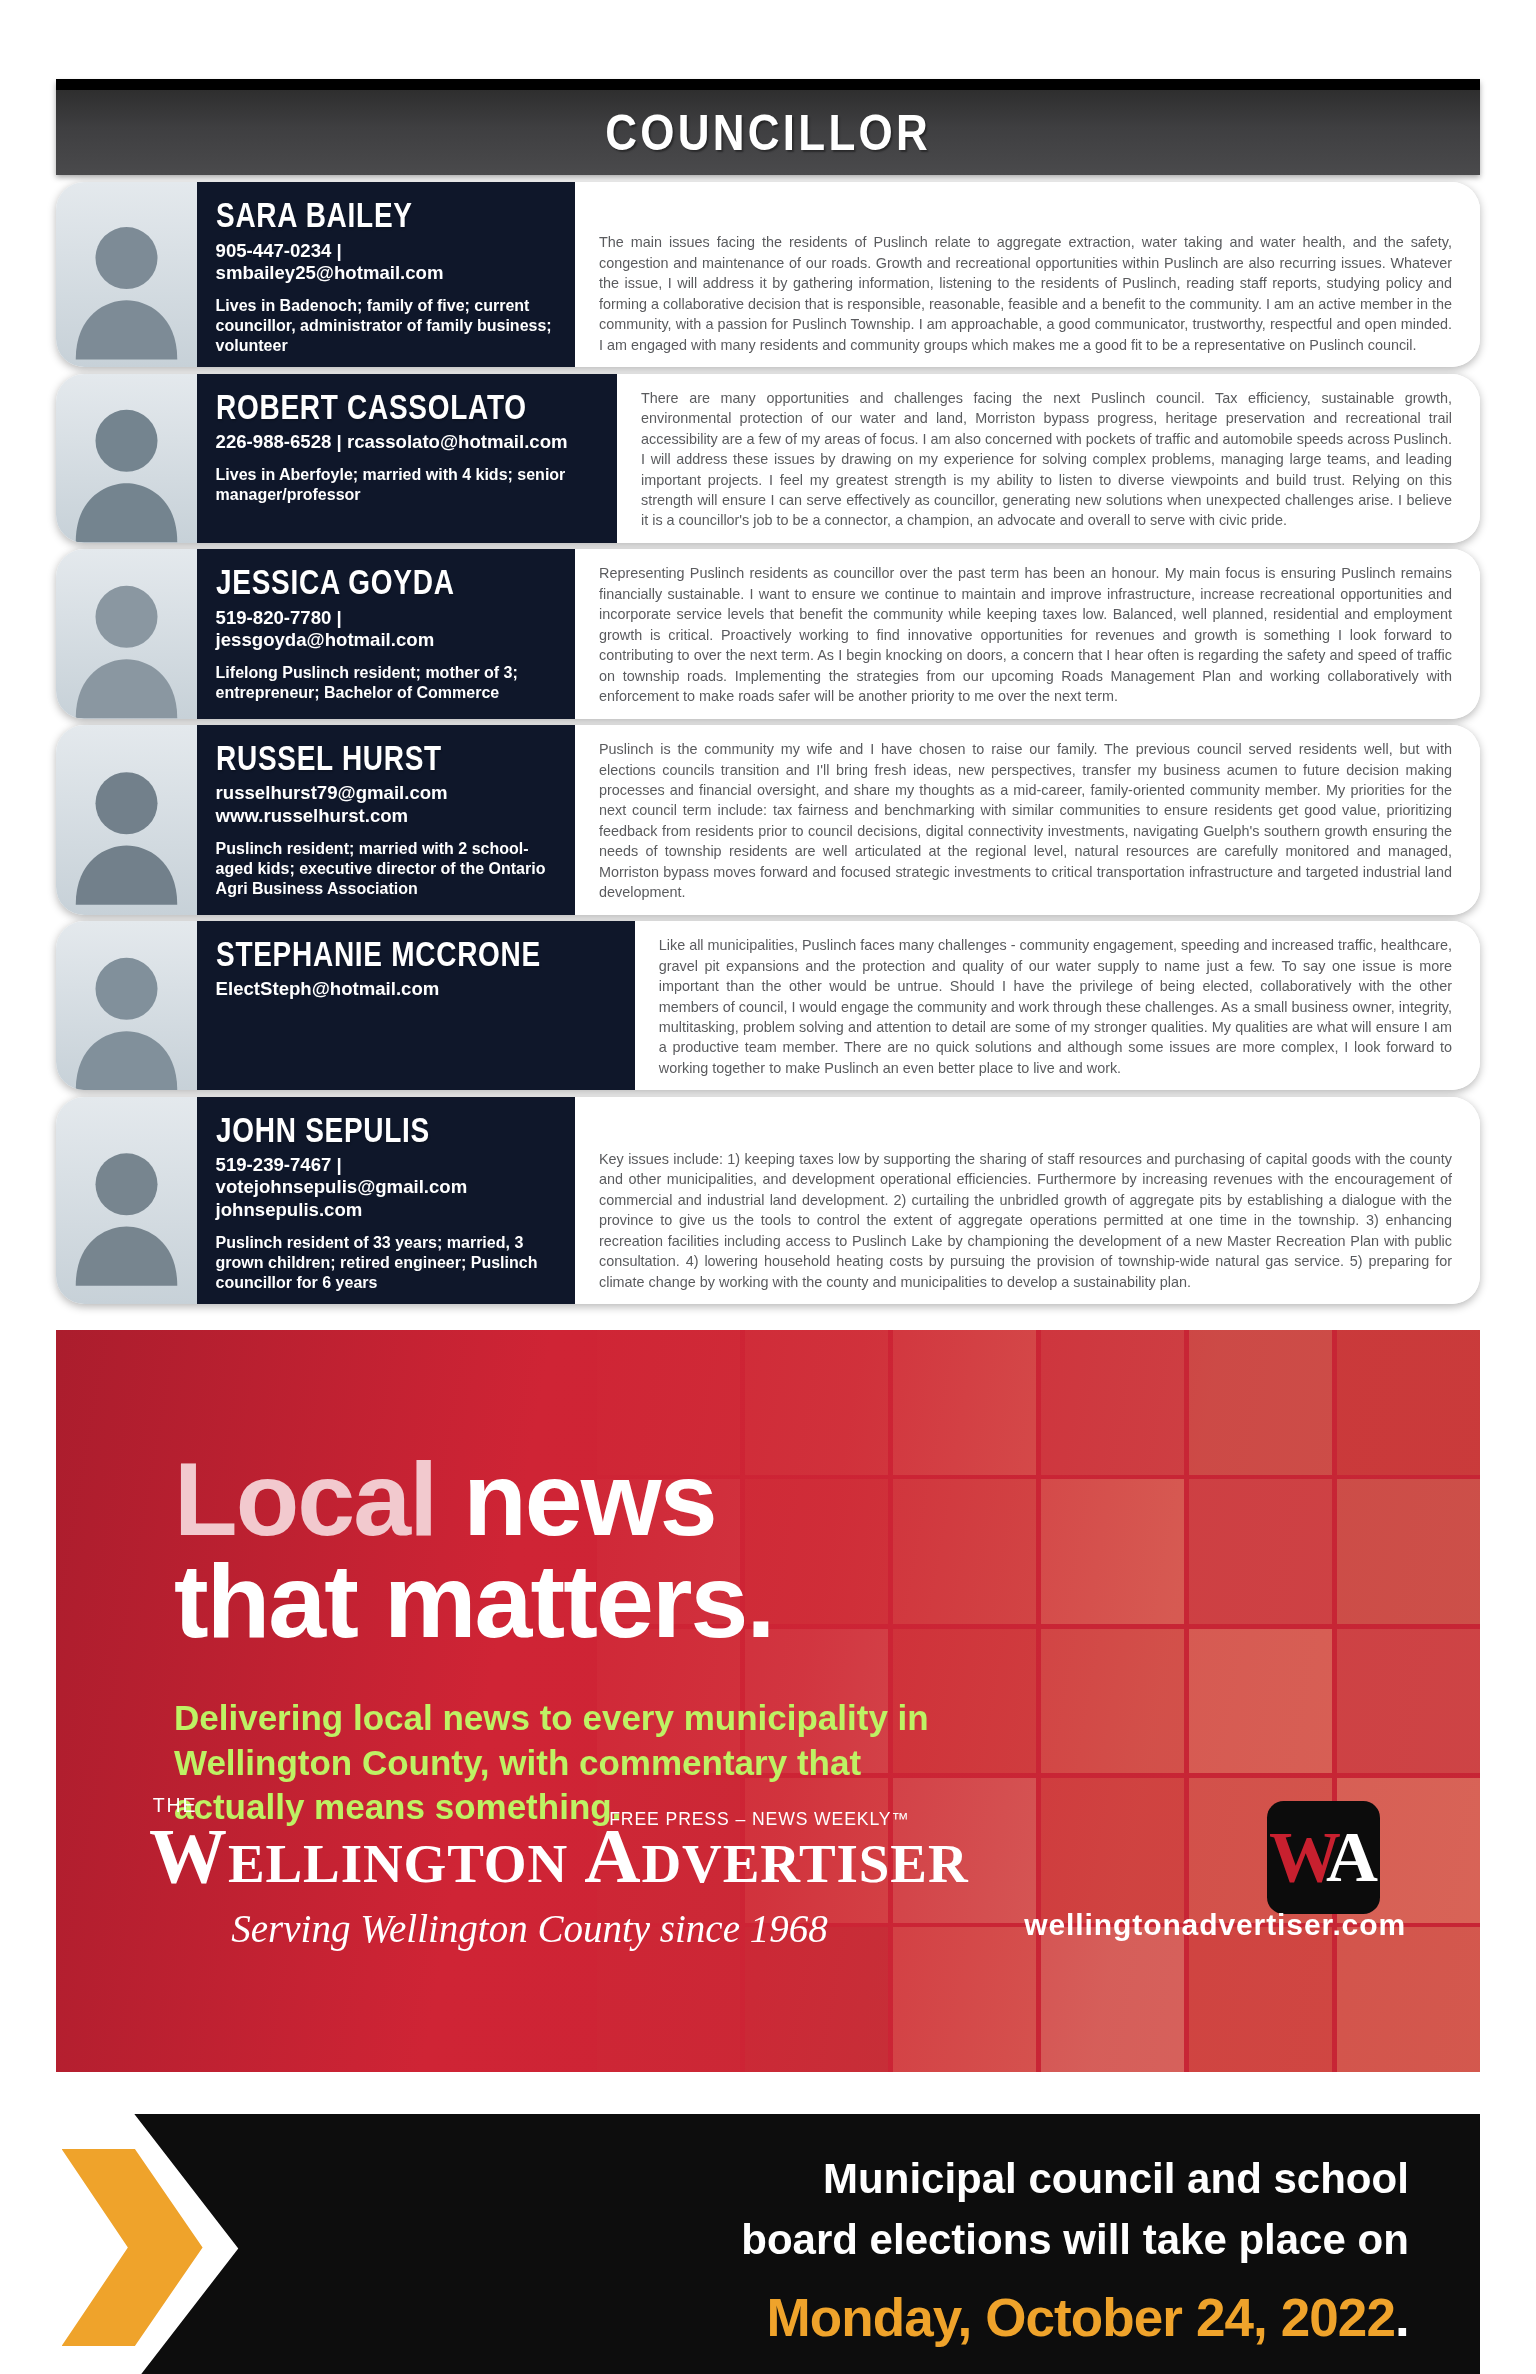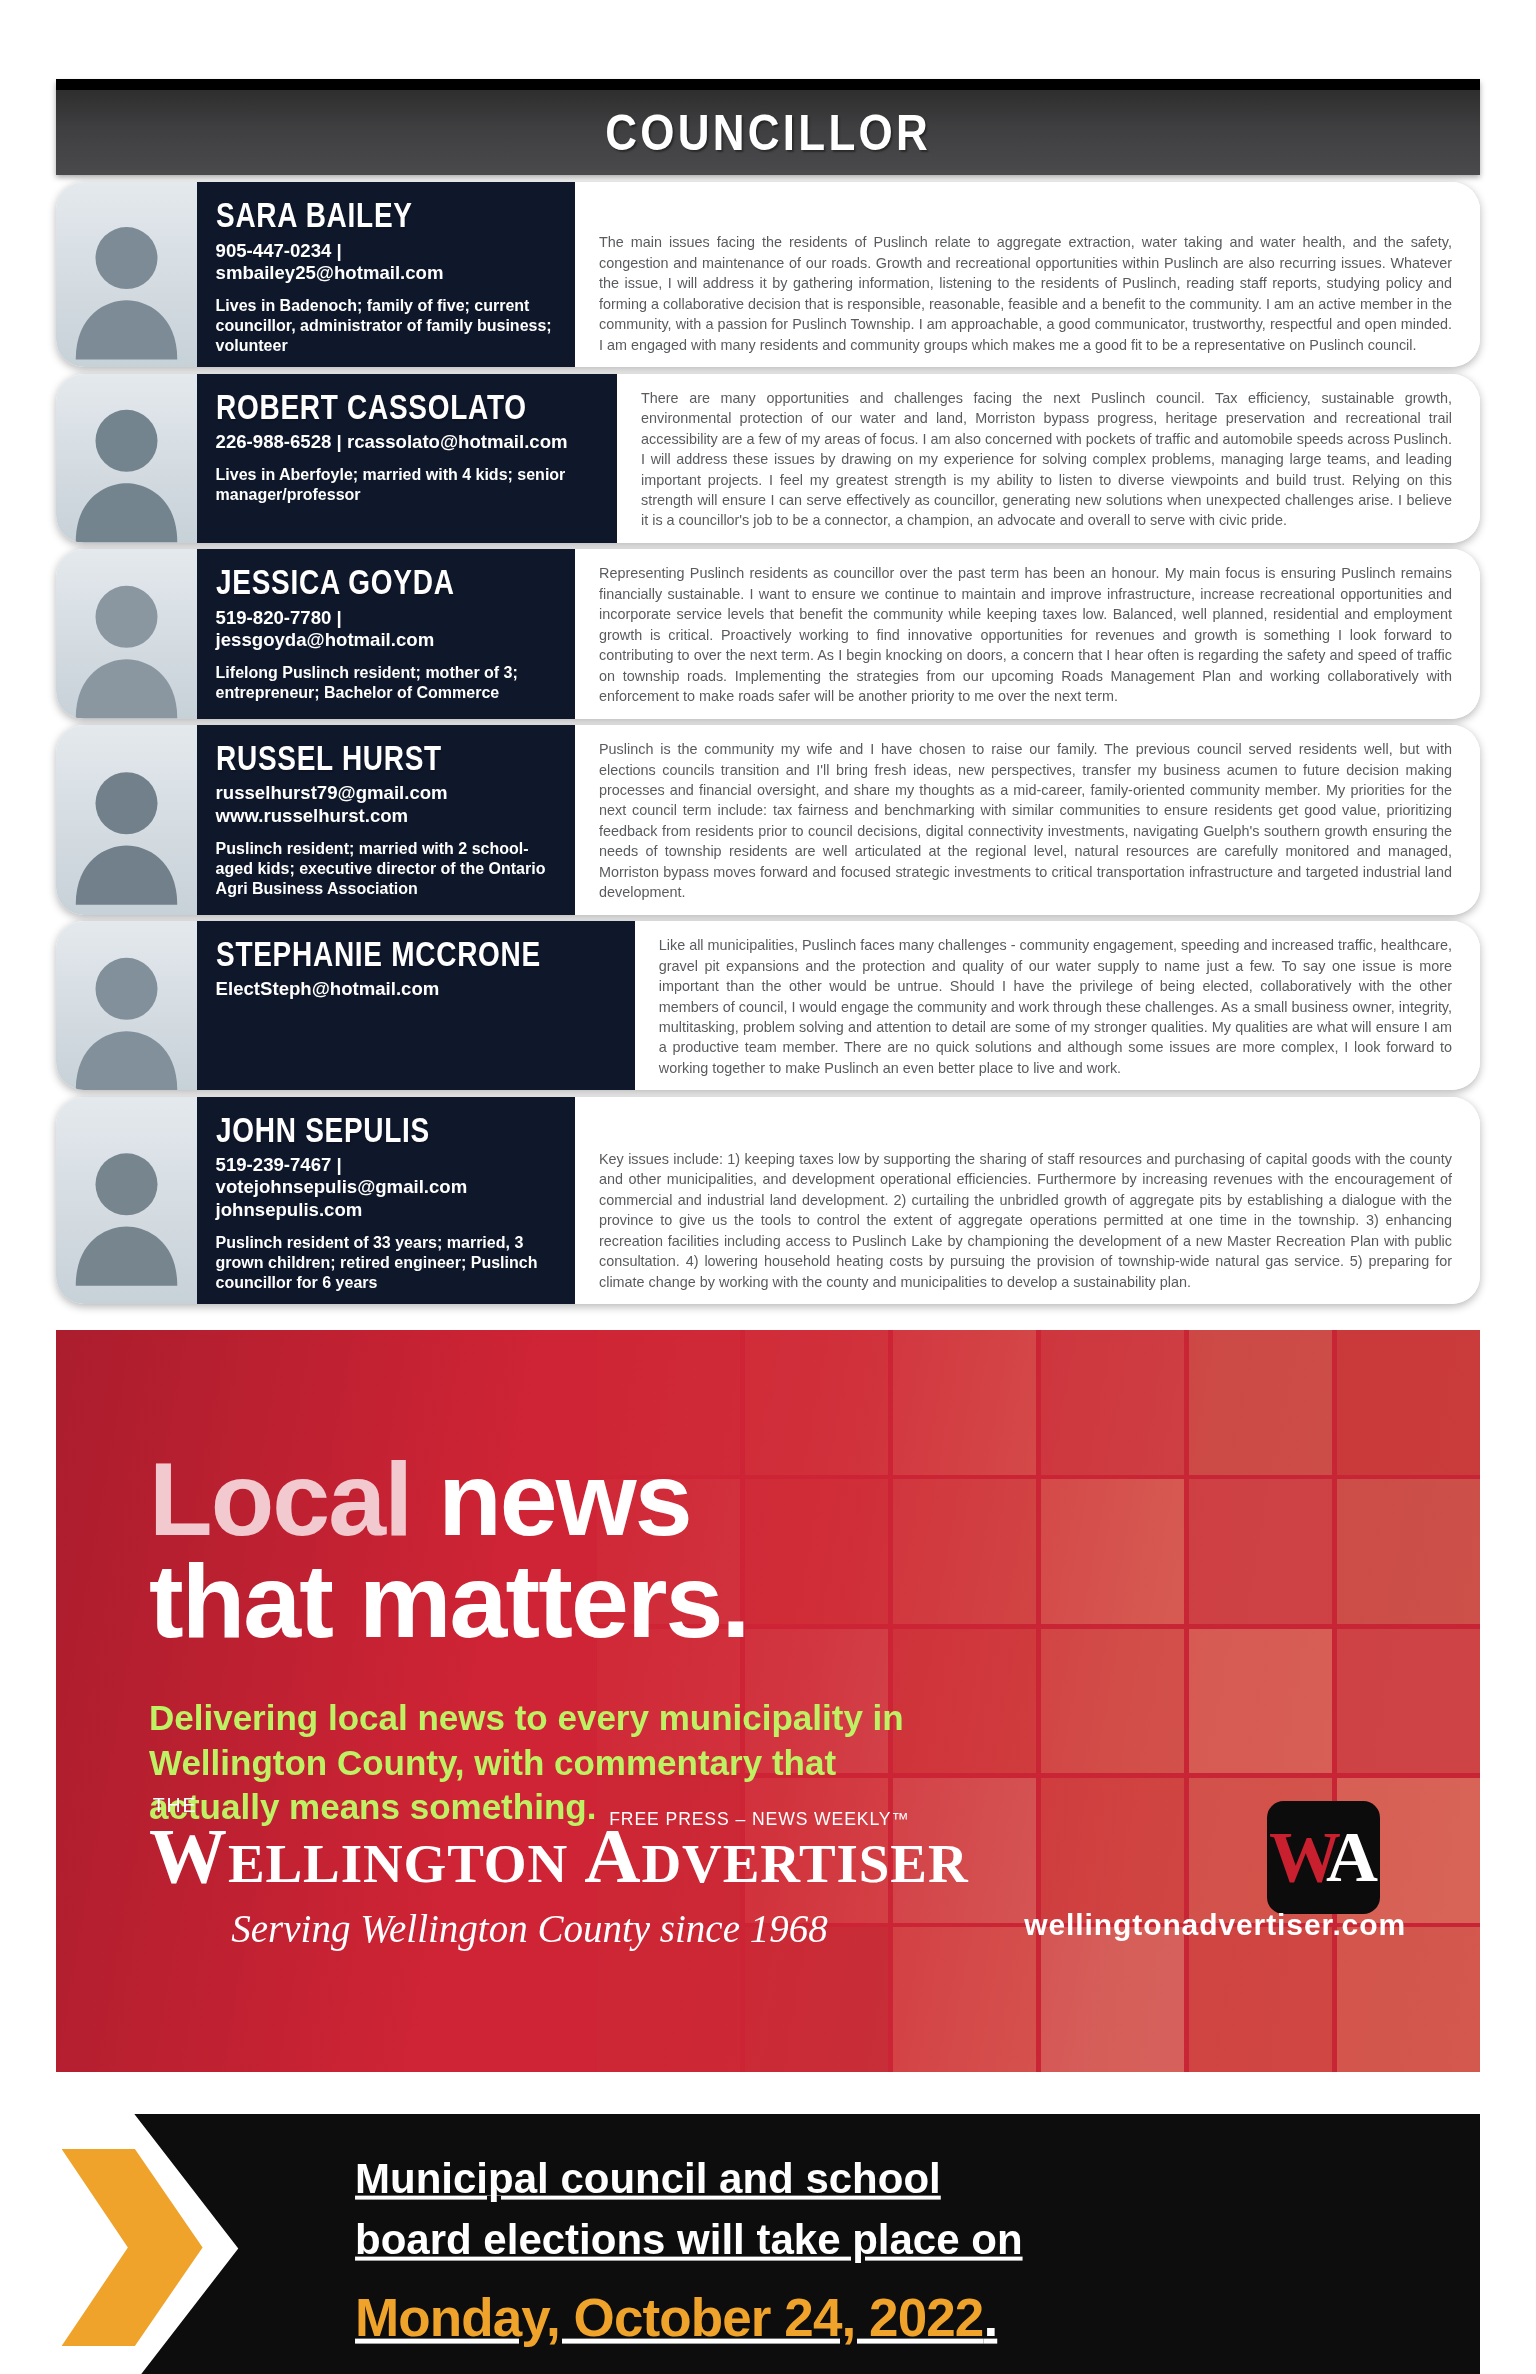--- a/index.html
+++ b/index.html
@@ -56,21 +56,21 @@
   .mosaic {
     position:absolute; top:0; right:0; width:62%; height:100%;
     display:grid; grid-template-columns:repeat(6,1fr); grid-template-rows:repeat(5,1fr);
     gap:4.6px; z-index:0;
   }
   .tile { width:100%; height:100%; }
   .ad::before {
     content:''; position:absolute; inset:0; z-index:1;
     background:linear-gradient(100deg,#ab1d2d 0%,#cf2435 32%,rgba(207,36,53,.85) 52%,rgba(205,40,55,.52) 75%,rgba(205,40,55,.42) 100%);
   }
-  .ad-content { position:absolute; inset:0; z-index:2; padding:119px 0 0 93px; }
+  .ad-content { position:absolute; inset:0; z-index:2; padding:119px 0 0 118px; }
   .headline { font-size:104px; font-weight:bold; line-height:.98; letter-spacing:-1.9px; color:#fff; }
   .headline .w1 { color:#f2c9ce; }
   .subtext { margin-top:43px; font-size:35px; line-height:1.28; color:#bef264; max-width:761px; font-weight:bold; }
   .masthead { position:absolute; left:93px; top:464px; width:761px; color:#fff; }
   .masthead-the { font-family:"Liberation Sans",sans-serif; font-size:19.5px; letter-spacing:1.9px; margin-left:3.7px; }
   .masthead-name {
     font-family:"Liberation Serif",serif; font-variant-caps:small-caps;
     font-size:78px; line-height:1; letter-spacing:0.9px; white-space:nowrap;font-weight:bold;
   }
   .masthead-note { position:absolute; top:15px; right:0; font-size:17.6px; letter-spacing:0.9px; }
@@ -92,21 +92,21 @@
   .banner-black {
     position:absolute; inset:0; background:#0d0d0d;
     clip-path:polygon(5.5% 0, 100% 0, 100% 100%, 5.5% 100%, 12.8% 50%);
   }
   .banner-chevron {
     position:absolute; left:5.6px; top:35px; width:141px; height:197px; background:#efa32b;
     clip-path:polygon(0 0,52% 0,100% 50%,52% 100%,0 100%,47% 50%);
   }
   .banner-text {
     position:absolute; left:21%; right:5%; top:50%; transform:translateY(-50%);
-    text-align:left; color:#fff;text-decoration:underline;
+    text-align:right; color:#fff;
   }
   .banner-line { font-size:42px; font-weight:bold; line-height:1.45; }
   .banner-date { font-size:53px; font-weight:bold; color:#efa32b; margin-top:16px; letter-spacing:-0.9px; }
   .banner-date .period { color:#ffffff; }
 </style>
 </head>
 <body>
 
 <div class="page">
 

